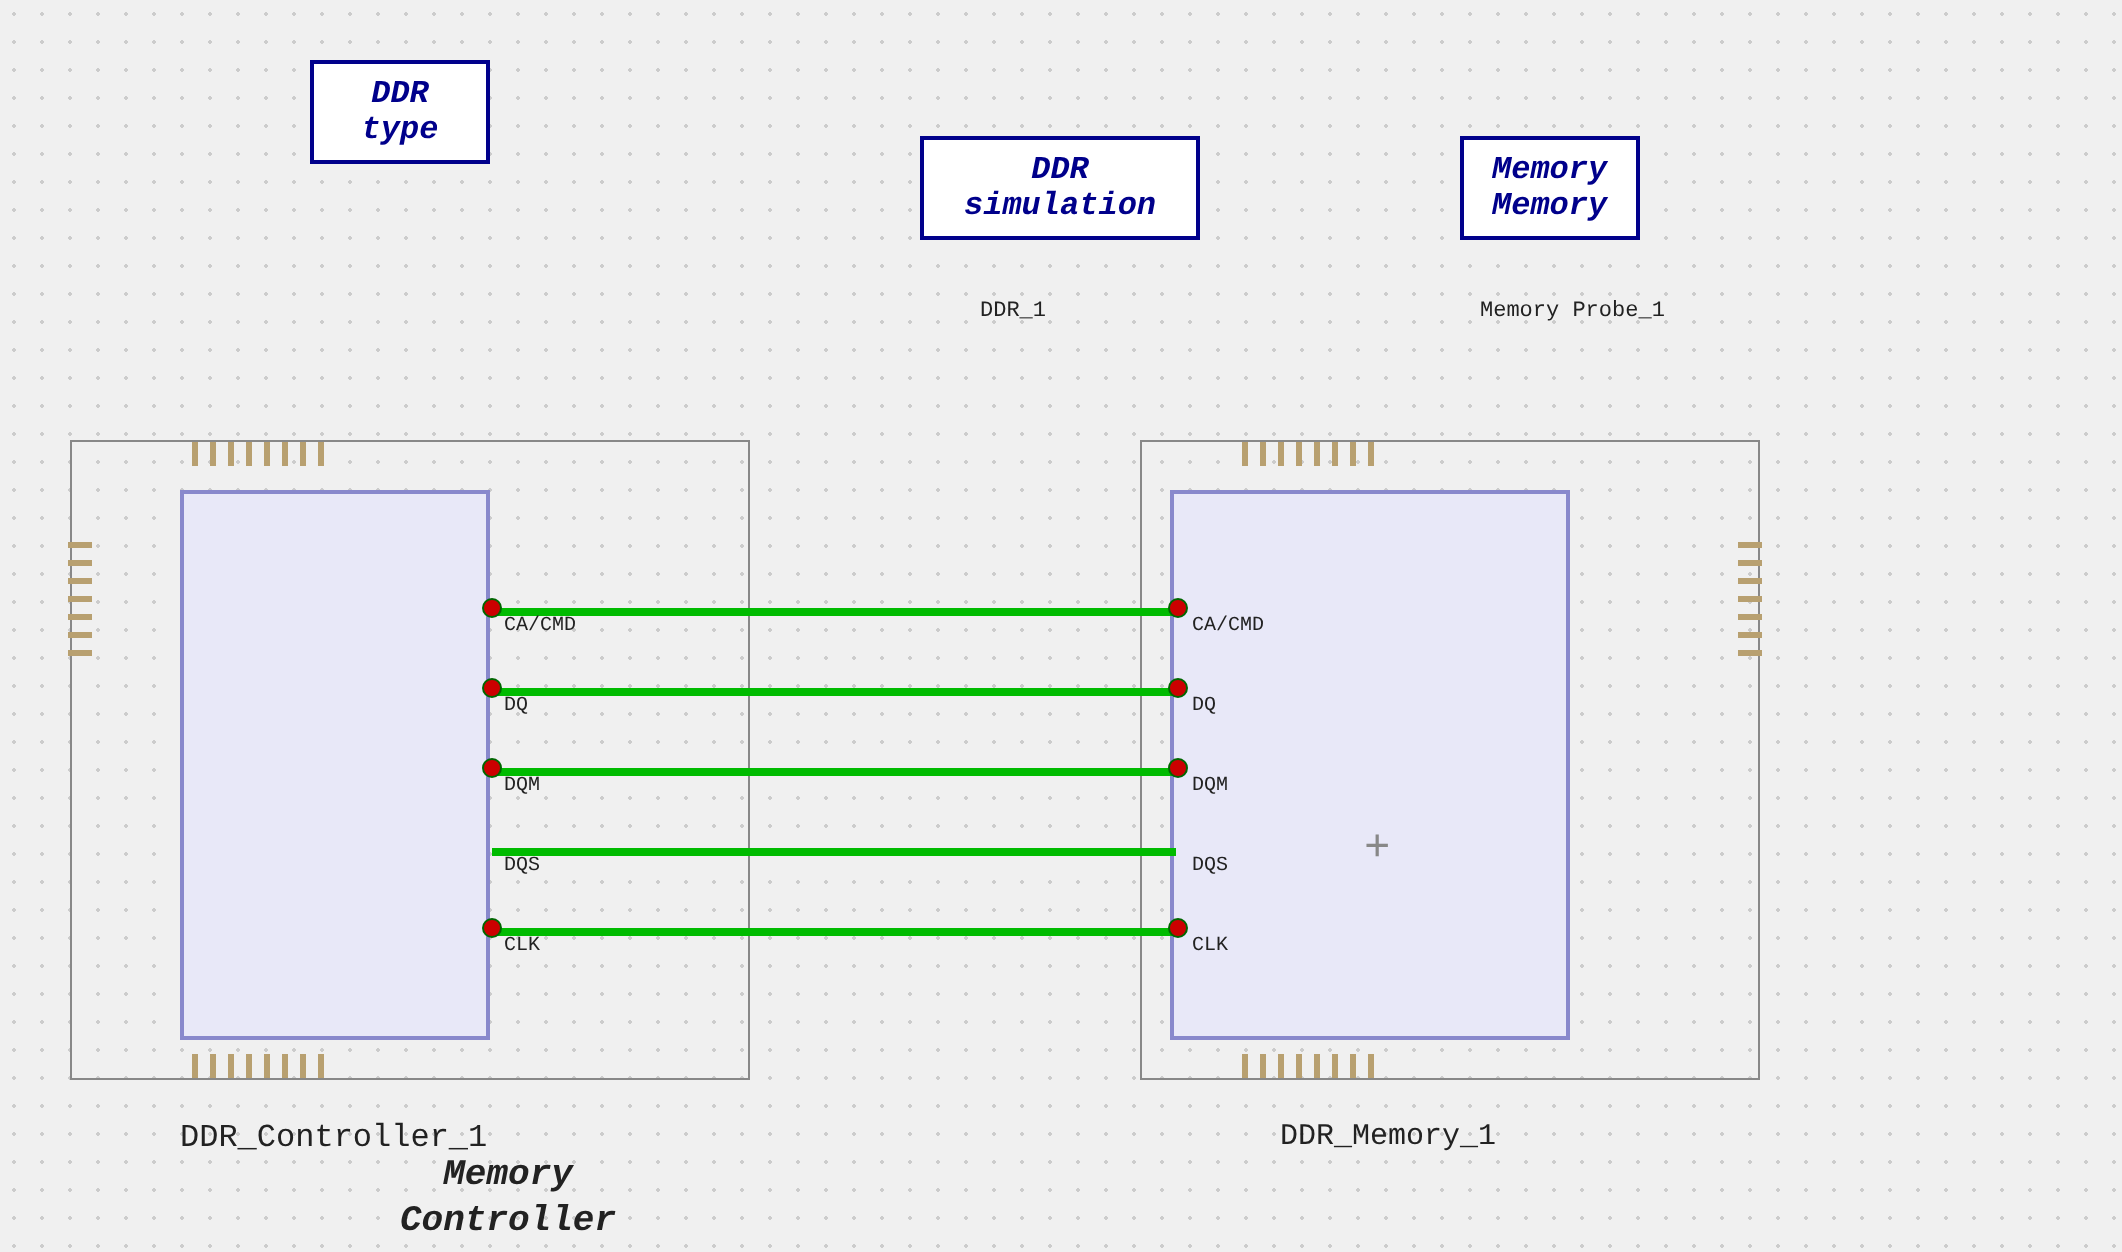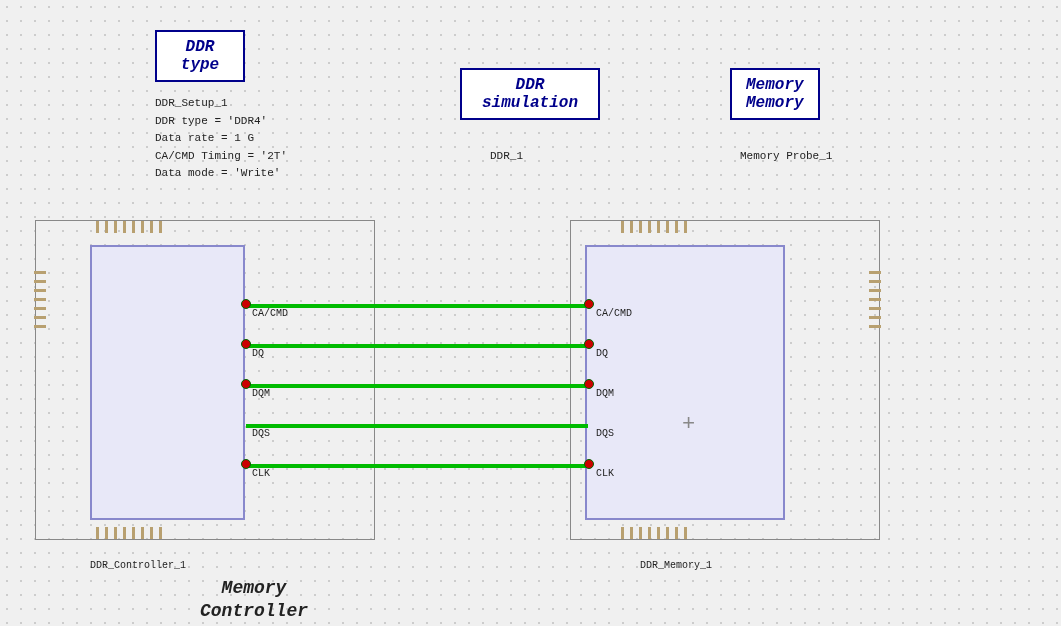--- a/index.html
+++ b/index.html
@@ -137,28 +137,28 @@
       color: #222;
       text-align: center;
       line-height: 1.3;
     }
 
     
     .controller-bottom-label {
       position: absolute;
       top: 560px;
       left: 90px;
-      font-size: 10px;
+      font-size: 16px;
       color: #222;
     }
     .memory-bottom-label {
       position: absolute;
       top: 560px;
       left: 640px;
-      font-size: 10px;
+      font-size: 15px;
       color: #222;
     }
 
     
     .connector-line {
       position: absolute;
       height: 4px;
       background: #00bb00;
       z-index: 5;
     }
@@ -193,27 +193,20 @@
 </head>
 <body>
 
 <div class="diagram-container">
 
   <div class="ddr-setup-box">
     <div>DDR</div>
     <div>type</div>
   </div>
 
-  <div class="ddr-setup-info">
-    <div>DDR_Setup_1</div>
-    <div>DDR type = 'DDR4'</div>
-    <div>Data rate = 1 G</div>
-    <div>CA/CMD Timing = '2T'</div>
-    <div>Data mode = 'Write'</div>
-  </div>
 
   <div class="ddr-sim-box">
     <div>DDR</div>
     <div>simulation</div>
   </div>
   <div class="ddr-sim-label">DDR_1</div>
 
   <div class="memory-probe-box">
     <div>Memory</div>
     <div>Memory</div>

